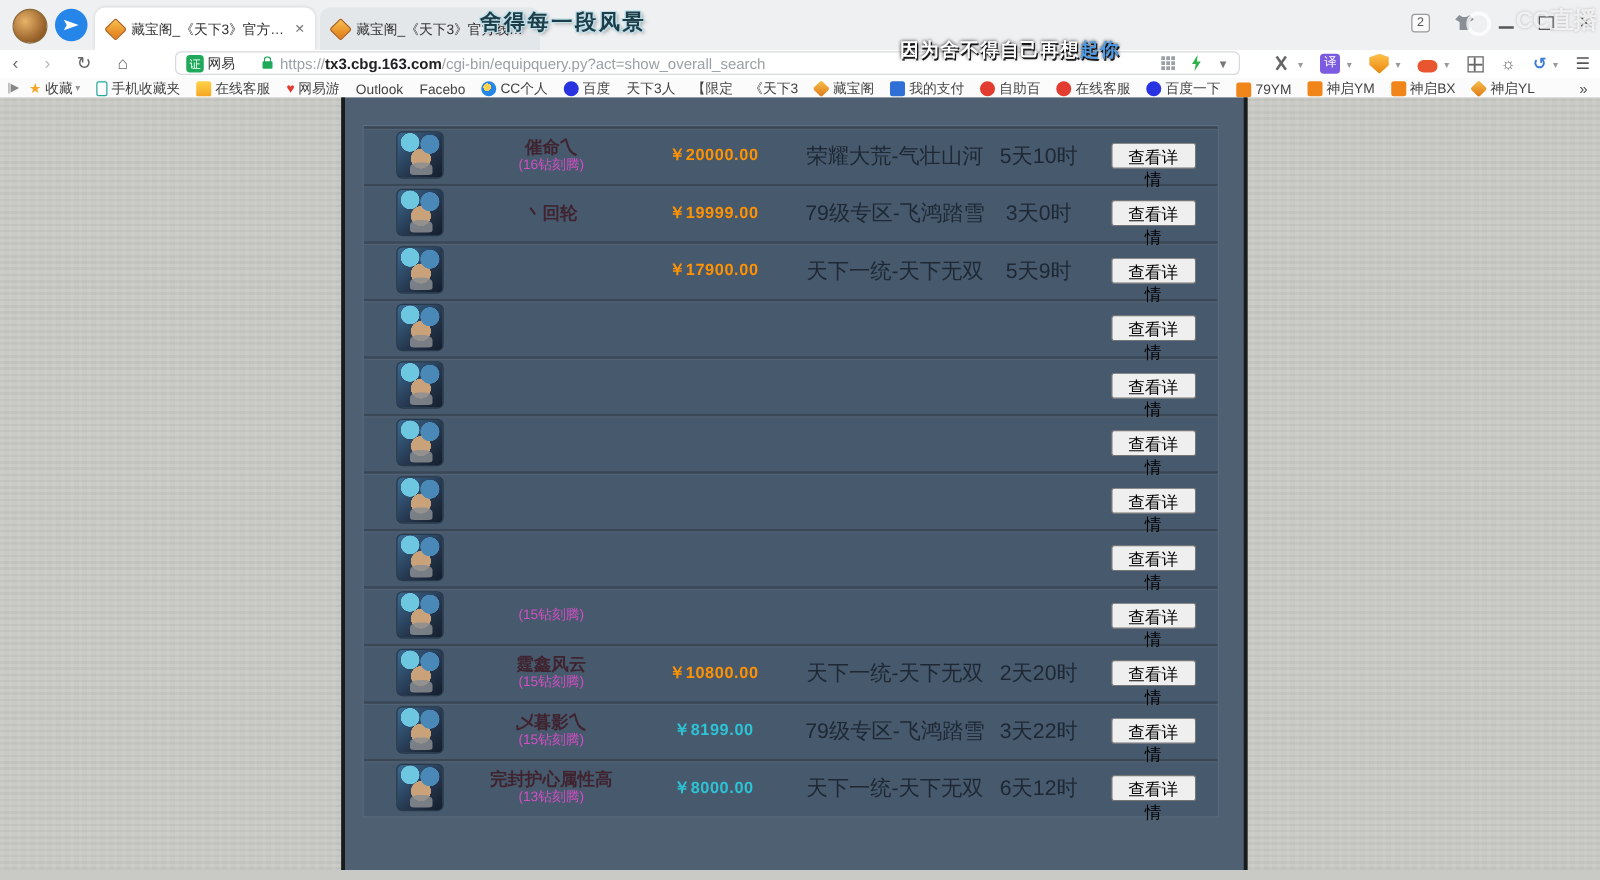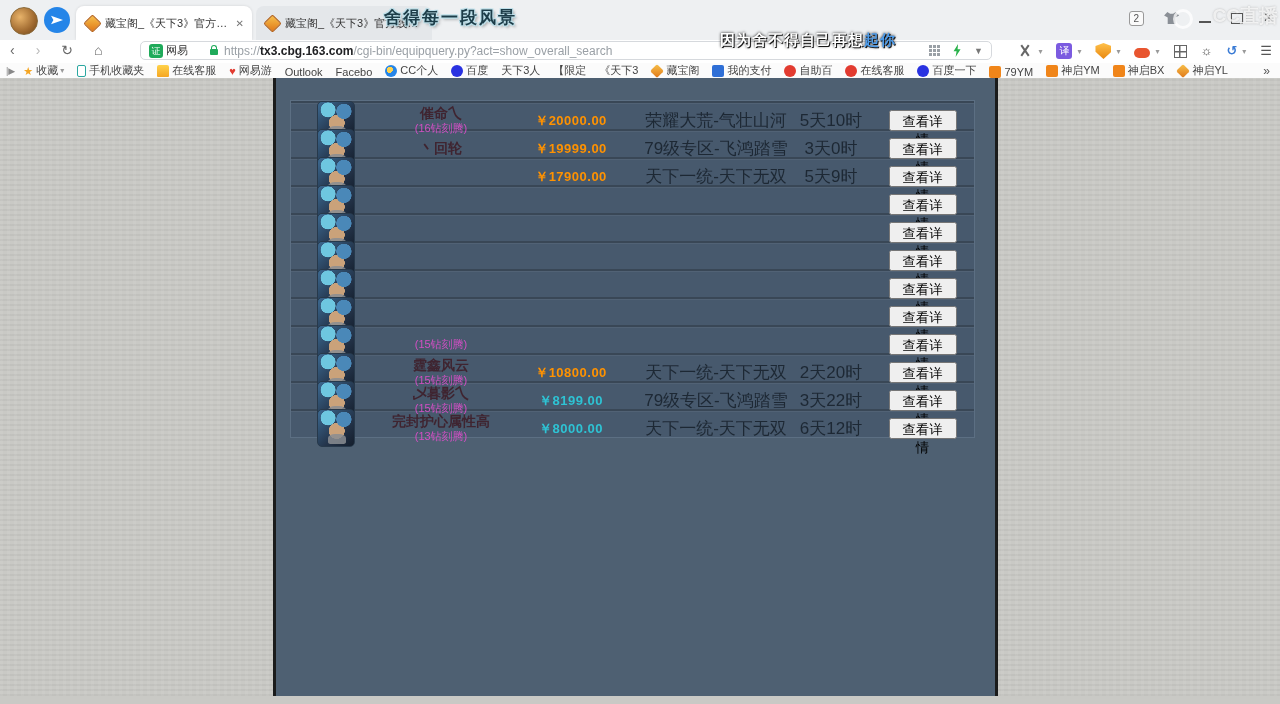--- a/index.html
+++ b/index.html
@@ -95,21 +95,21 @@
       repeating-linear-gradient(0deg,rgba(0,0,0,.04) 0 2px,transparent 2px 5px),
       #c9c9c5;}
   .content{position:absolute;left:273px;top:0;width:719px;height:618px;background:#4e6072;
     border-left:3px solid #1a1b1b;border-right:3px solid #1a1b1b;box-sizing:content-box;}
   .gtable{position:absolute;left:14px;top:22px;width:685px;background:#42556a;border:1px solid #5c6f83;box-sizing:border-box;}
   .ghead{height:25px;background:#0a0e13;display:grid;grid-template-columns:90px 120px 140px 150px 80px 103px;align-items:center;color:#f2f2f2;font-size:13px;font-weight:bold;}
   .hcell{text-align:center;}
   .hprice{display:flex;align-items:center;justify-content:center;gap:4px;}
   .sortarrow{color:#e6c35c;font-size:12px;font-weight:bold;}
   .htime{transform:translateX(-26px);}
-  .grow{height:28px;display:grid;grid-template-columns:90px 120px 140px 150px 80px 103px;align-items:center;background:#47596d;
+  .grow{height:46px;display:grid;grid-template-columns:90px 120px 140px 150px 80px 103px;align-items:center;background:#47596d;
     box-shadow:inset 0 2px 0 #394756,inset 0 3px 0 rgba(255,255,255,.06);}
   .cell{text-align:center;}
   .avatar{position:relative;width:38px;height:38px;margin:0 auto;border-radius:5px;border:1px solid #27394b;box-sizing:border-box;overflow:hidden;
     background:
       radial-gradient(circle at 28% 22%,#6ec7e0 0 19%,transparent 20%),
       radial-gradient(circle at 72% 26%,#4a88b8 0 20%,transparent 21%),
       radial-gradient(circle at 52% 58%,#caa27a 0 28%,transparent 29%),
       linear-gradient(135deg,#3c6a92,#24344a 60%,#141e2c);}
   .avatar::after{content:'';position:absolute;left:10px;bottom:2px;width:18px;height:10px;background:#8a8d92;border-radius:40% 40% 20% 20%;opacity:.85;}
   .rname{color:#3f2430;font-weight:bold;font-size:14px;line-height:16px;}

